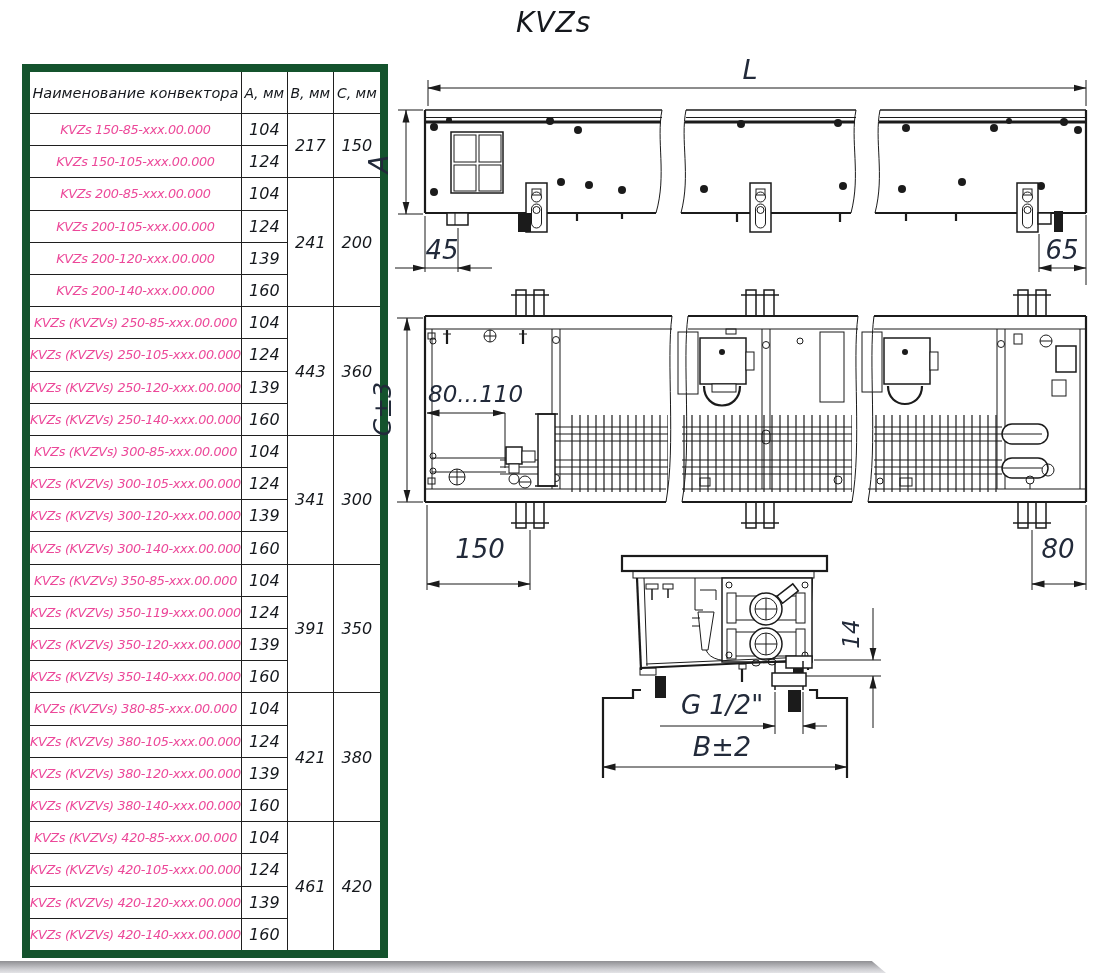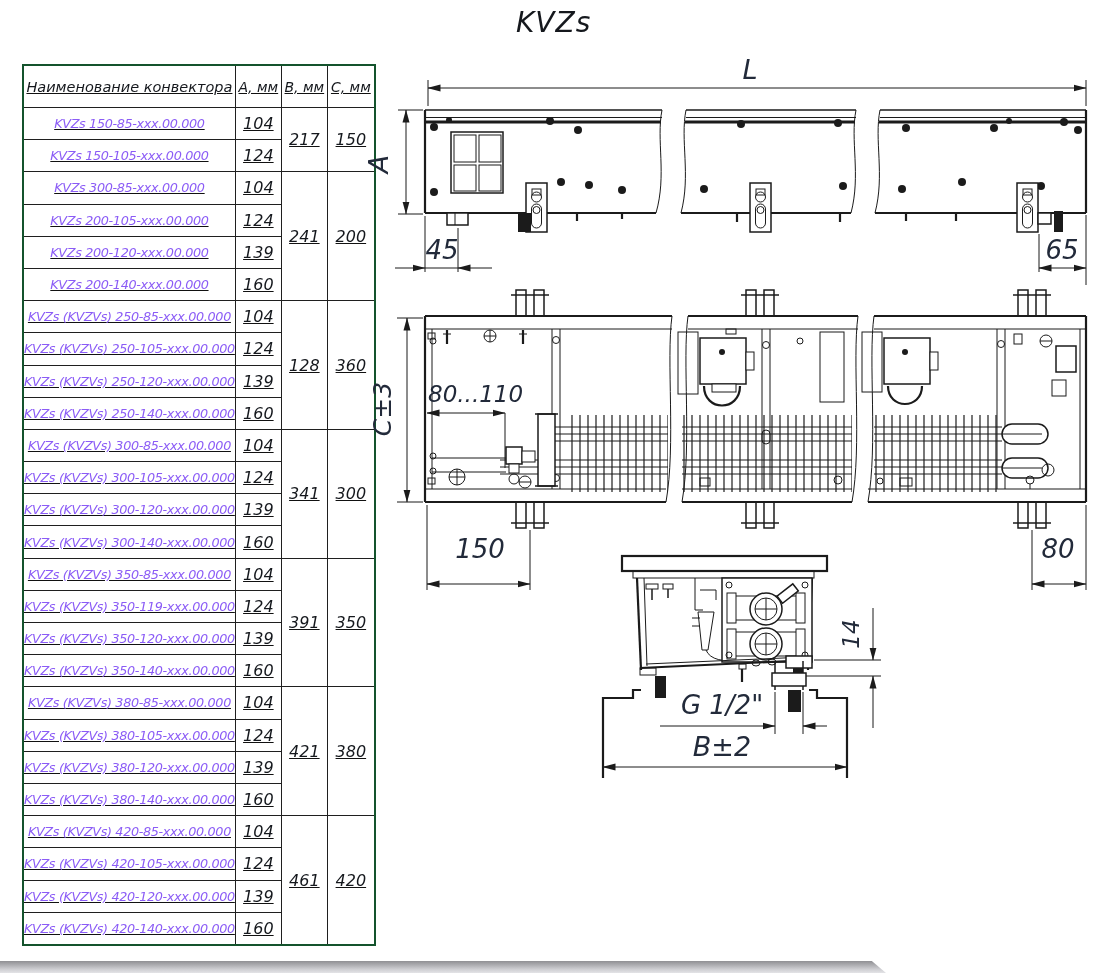--- a/index.html
+++ b/index.html
@@ -6,25 +6,25 @@
   #page{position:relative;width:1114px;height:973px;background:#ffffff;overflow:hidden;
         font-family:"DejaVu Sans",sans-serif;color:#111;padding-left:26px;}
   
   #drawing-title{position:absolute;left:516px;top:6px;font-style:italic;font-size:28px;
     color:#15181d;letter-spacing:1px;}
   
   #spec-table-wrap{position:absolute;left:22px;top:64px;}
   table.spec{border-collapse:collapse;table-layout:fixed;}
   table.spec th,table.spec td{border:1.6px solid #1f1f1f;padding:0;text-align:center;
     vertical-align:middle;background:#fff;}
-  table.spec{border:2px solid #14532d;text-decoration:underline;}
+  table.spec{border:8px solid #14532d;}
   th.name-h{width:205px;height:41px;font-style:italic;font-weight:normal;font-size:14.5px;color:#15181d;}
   th.unit-h{width:45px;font-style:italic;font-weight:normal;font-size:14px;color:#15181d;margin-top:15px;}
   td.name-cell{width:205px;height:31.2px;font-style:italic;font-size:12.8px;
-    letter-spacing:-0.35px;white-space:nowrap;color:#8b5cf6;}
+    letter-spacing:-0.35px;white-space:nowrap;color:#ec4899;}
   td.num-cell{font-style:italic;font-size:16px;color:#15181d;}
   
   #art{position:absolute;left:0;top:0;}
   .ln{stroke:#1b1b1b;fill:none;stroke-width:1;}
   .ln15{stroke:#1b1b1b;fill:none;stroke-width:1.5;}
   .ln2{stroke:#1b1b1b;fill:none;stroke-width:2.2;}
   .ln3{stroke:#1b1b1b;fill:none;stroke-width:3;}
   .wfill{fill:#ffffff;}
   .dk{fill:#1b1b1b;stroke:none;}
   .dim{stroke:#1b1b1b;fill:none;stroke-width:1;}
@@ -56,41 +56,41 @@
             <td class="name-cell">KVZs 150-85-xxx.00.000</td>
             <td class="num-cell">104</td>
             <td class="num-cell" rowspan="2">217</td>
             <td class="num-cell" rowspan="2">150</td>
           </tr>
           <tr>
             <td class="name-cell">KVZs 150-105-xxx.00.000</td>
             <td class="num-cell">124</td>
           </tr>
           <tr>
-            <td class="name-cell">KVZs 300-85-xxx.00.000</td>
+            <td class="name-cell">KVZs 200-85-xxx.00.000</td>
             <td class="num-cell">104</td>
             <td class="num-cell" rowspan="4">241</td>
             <td class="num-cell" rowspan="4">200</td>
           </tr>
           <tr>
             <td class="name-cell">KVZs 200-105-xxx.00.000</td>
             <td class="num-cell">124</td>
           </tr>
           <tr>
             <td class="name-cell">KVZs 200-120-xxx.00.000</td>
             <td class="num-cell">139</td>
           </tr>
           <tr>
             <td class="name-cell">KVZs 200-140-xxx.00.000</td>
             <td class="num-cell">160</td>
           </tr>
           <tr>
             <td class="name-cell">KVZs (KVZVs) 250-85-xxx.00.000</td>
             <td class="num-cell">104</td>
-            <td class="num-cell" rowspan="4">128</td>
+            <td class="num-cell" rowspan="4">443</td>
             <td class="num-cell" rowspan="4">360</td>
           </tr>
           <tr>
             <td class="name-cell">KVZs (KVZVs) 250-105-xxx.00.000</td>
             <td class="num-cell">124</td>
           </tr>
           <tr>
             <td class="name-cell">KVZs (KVZVs) 250-120-xxx.00.000</td>
             <td class="num-cell">139</td>
           </tr>

